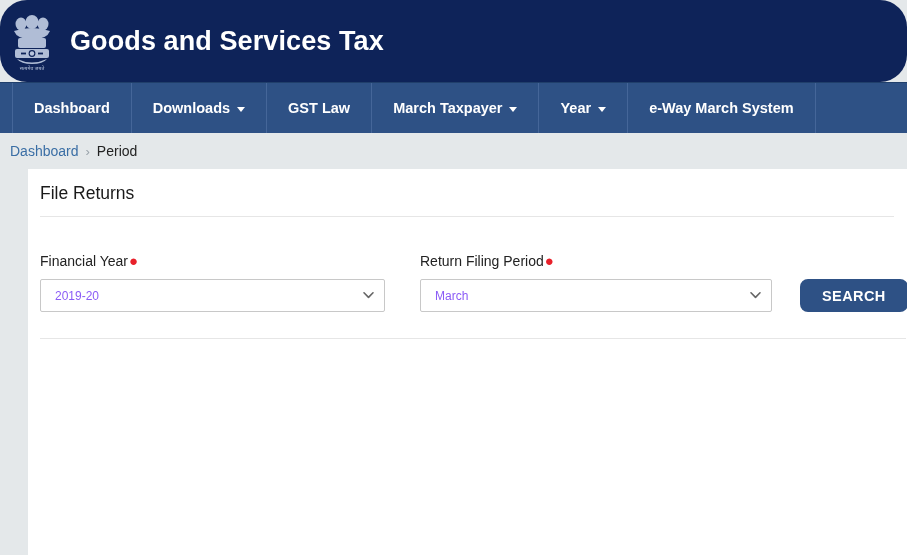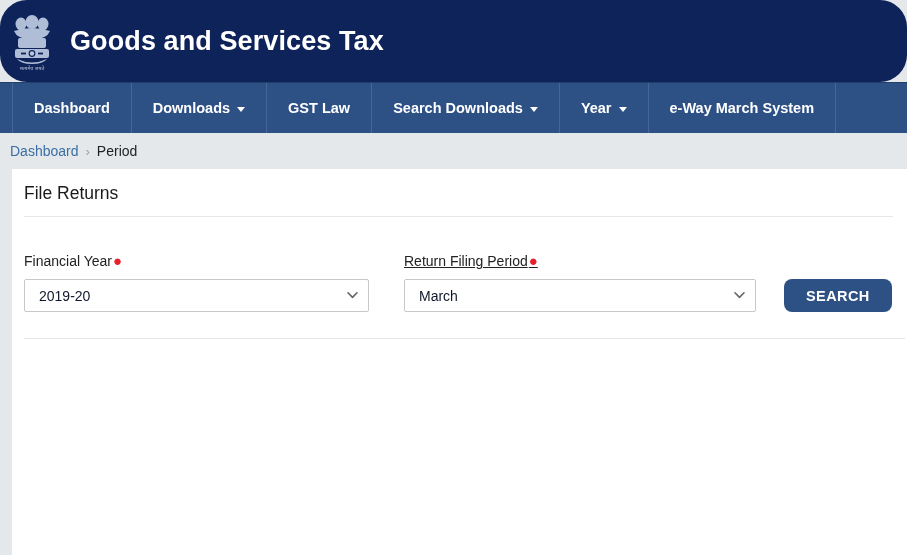--- a/index.html
+++ b/index.html
@@ -93,20 +93,21 @@
     color: #9aa3ab;
     margin: 0 7px;
     font-size: 13px;
   }
   .crumb-current { color: #222; }
 
   
   .page-wrap {
     display: flex;
     height: calc(555px - 82px - 51px - 36px);
+    gap: 16px;
   }
   .left-gutter {
     width: 12px;
     flex: 0 0 12px;
     background: #e4e8ea;
   }
   .panel {
     flex: 1;
     background: #ffffff;
     padding: 0;
@@ -130,21 +131,21 @@
   .form-row {
     display: flex;
     align-items: flex-end;
     padding: 36px 0 0 12px;
   }
   .field {
     display: flex;
     flex-direction: column;
   }
   .field.fy { width: 345px; }
-  .field.rfp { width: 352px; margin-left: 35px; text-decoration: underline; }
+  .field.rfp { width: 352px; margin-left: 35px; }
   .field-label {
     font-size: 14px;
     color: #222;
     margin-bottom: 10px;
     white-space: nowrap;
   }
   .req-dot {
     color: #e8202a;
     font-size: 15px;
     line-height: 1;
@@ -156,22 +157,22 @@
   }
   select.styled {
     -webkit-appearance: none;
     -moz-appearance: none;
     appearance: none;
     width: 100%;
     height: 33px;
     border: 1px solid #c8c8c8;
     border-radius: 2px;
     background: #ffffff;
-    color: #0f172a;
-    font-size: 14px;
+    color: #8b5cf6;
+    font-size: 12px;
     font-family: "Liberation Sans", sans-serif;
     padding: 0 28px 0 14px;
     outline: none;
     cursor: pointer;
   }
   .select-arrow {
     position: absolute;
     right: 11px;
     top: 50%;
     transform: translateY(-60%);
@@ -231,21 +232,21 @@
     <span>Dashboard</span>
   </div>
   <div class="nav-item">
     <span>Downloads</span>
     <i class="caret"></i>
   </div>
   <div class="nav-item">
     <span>GST Law</span>
   </div>
   <div class="nav-item">
-    <span>Search Downloads</span>
+    <span>March Taxpayer</span>
     <i class="caret"></i>
   </div>
   <div class="nav-item">
     <span>Year</span>
     <i class="caret"></i>
   </div>
   <div class="nav-item">
     <span>e-Way March System</span>
   </div>
 </div>

